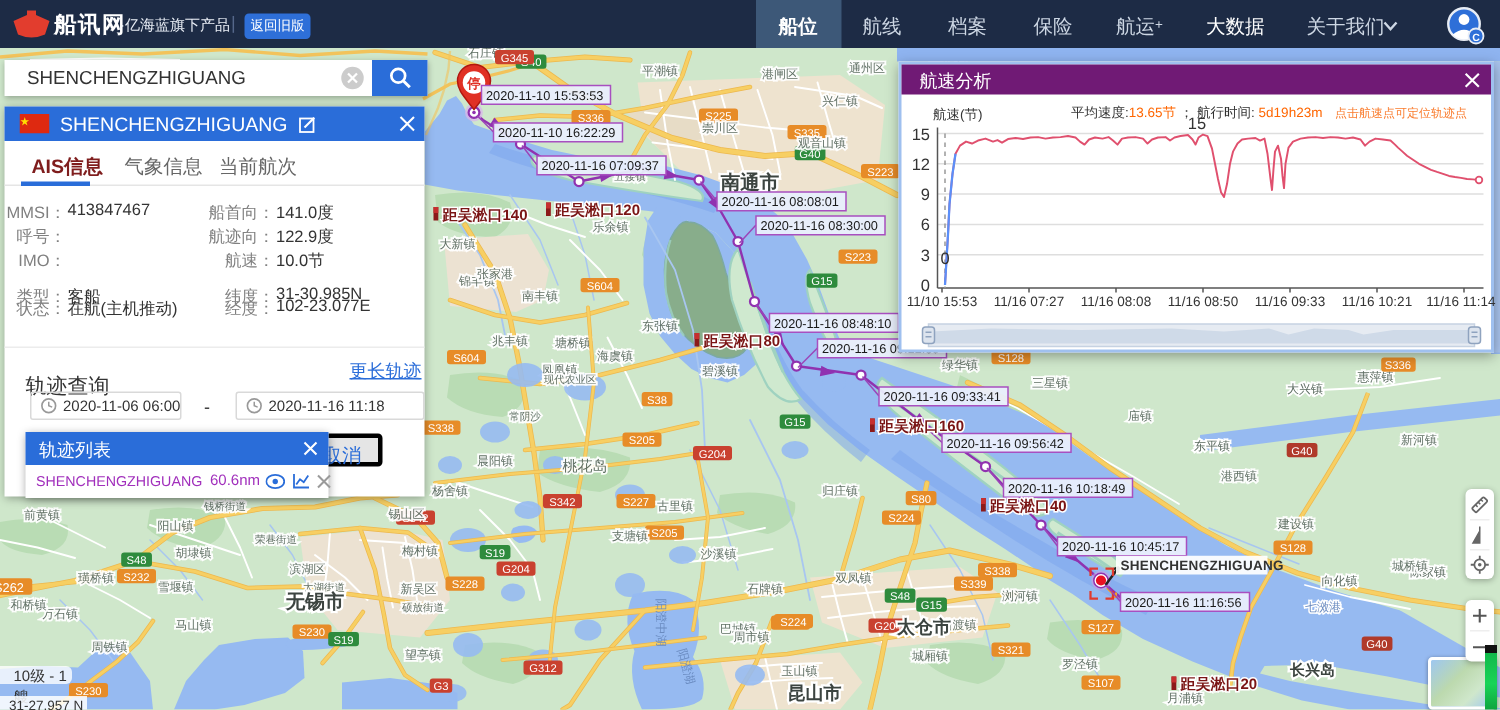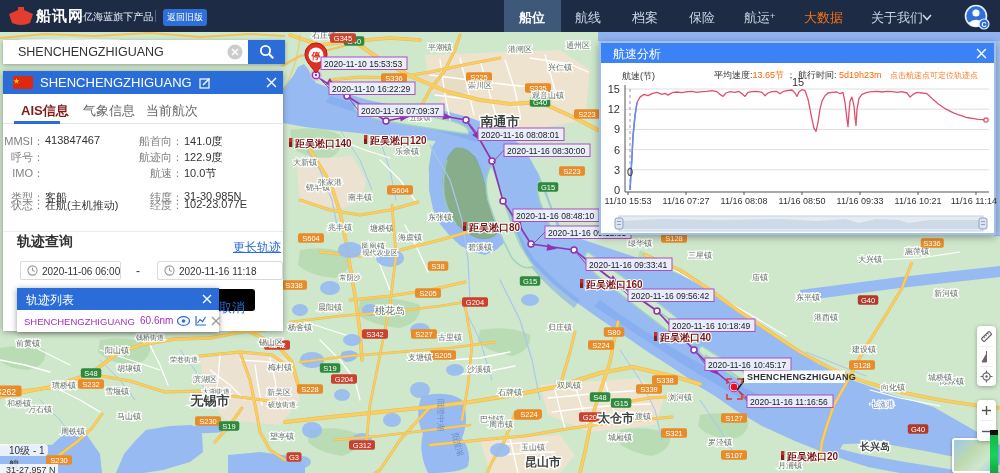--- a/index.html
+++ b/index.html
@@ -593,21 +593,21 @@
 <span style="position:absolute;left:36px;top:7px;color:#fff;font-size:15px;font-weight:bold;letter-spacing:1px">船讯网</span>
 <span style="position:absolute;left:80px;top:10px;color:#e8edf5;font-size:10px;letter-spacing:0">·亿海蓝旗下产品</span>
 <span style="position:absolute;left:154px;top:8px;color:#55678a;font-size:12px">|</span>
 <span style="position:absolute;left:163px;top:9px;background:#2e6fd8;color:#fff;font-size:9px;padding:2px 4px;border-radius:3px;white-space:nowrap">返回旧版</span>
 <div style="position:absolute;left:504px;top:0;width:57px;height:32px;background:#3d5878"></div>
 <span style="position:absolute;left:519px;top:9px;color:#fff;font-size:13px;font-weight:bold">船位</span>
 <span style="position:absolute;left:575px;top:9px;color:#cdd7e4;font-size:13px">航线</span>
 <span style="position:absolute;left:632px;top:9px;color:#cdd7e4;font-size:13px">档案</span>
 <span style="position:absolute;left:689px;top:9px;color:#cdd7e4;font-size:13px">保险</span>
 <span style="position:absolute;left:744px;top:9px;color:#cdd7e4;font-size:13px">航运<span style="font-size:9px;vertical-align:3px">+</span></span>
-<span style="position:absolute;left:804px;top:9px;color:#f97316;font-size:13px">大数据</span>
+<span style="position:absolute;left:804px;top:9px;color:#ffffff;font-size:13px">大数据</span>
 <span style="position:absolute;left:871px;top:9px;color:#cdd7e4;font-size:13px">关于我们</span>
 <svg width="10" height="7" viewBox="0 0 10 7" style="position:absolute;left:922px;top:14px">
       <path d="M1 1 L5 5.5 L9 1" stroke="#cdd7e4" stroke-width="1.6" fill="none"></path>
     </svg>
 <svg width="26" height="26" viewBox="0 0 26 26" style="position:absolute;left:964px;top:4px">
 <circle cx="12" cy="12" r="10.5" fill="#2e6fd8" stroke="#e8edf5" stroke-width="1.6"></circle>
 <circle cx="12" cy="9" r="3.6" fill="#fff"></circle>
 <path d="M4.5 19 Q12 12.5 19.5 19 A10.5 10.5 0 0 1 4.5 19Z" fill="#fff"></path>
 <circle cx="20" cy="20" r="5" fill="#2e6fd8" stroke="#e8edf5" stroke-width="1.2"></circle>
 <text x="20" y="23" font-size="7" fill="#fff" text-anchor="middle" font-weight="bold">C</text>
@@ -672,38 +672,38 @@
       <span style="position:absolute;right:100px;color:#808080">纬度：</span>
       <span style="position:absolute;left:181px;color:#333">31-30.985N</span>
     </div>
     <div style="position:absolute;left:0;top:127px;width:280px;height:16px;font-size:11px;white-space:nowrap">
       <span style="position:absolute;right:239px;color:#808080">状态：</span>
       <span style="position:absolute;left:42px;color:#333">在航(主机推动)</span>
       <span style="position:absolute;right:100px;color:#808080">经度：</span>
       <span style="position:absolute;left:181px;color:#333">102-23.077E</span>
     </div>
     <div style="position:absolute;left:0;top:160px;width:280px;height:1px;background:#ececec"></div>
-<span style="position:absolute;left:14px;top:162px;font-size:14px;color:#333;font-weight:bold">轨迹查询</span>
+<span style="position:absolute;left:14px;top:178px;font-size:14px;color:#333;font-weight:normal">轨迹查询</span>
 <span style="position:absolute;left:230px;top:168px;font-size:12px;color:#2a6dd9;text-decoration:underline;white-space:nowrap">更长轨迹</span>
 <div style="position:absolute;left:17px;top:190px;width:101px;height:19px;border:1px solid #d9d9d9;border-radius:2px">
 <svg width="11" height="11" viewBox="0 0 12 12" style="position:absolute;left:6px;top:3px">
         <circle cx="6" cy="6" r="5" fill="none" stroke="#999" stroke-width="1.2"></circle>
         <path d="M6 3 L6 6 L8.5 7" stroke="#999" stroke-width="1.1" fill="none"></path>
       </svg>
 <span style="position:absolute;left:21px;top:4px;font-size:10px;color:#333;white-space:nowrap">2020-11-06 06:00</span>
 </div>
 <span style="position:absolute;left:133px;top:193px;font-size:12px;color:#333">-</span>
 <div style="position:absolute;left:154px;top:190px;width:126px;height:19px;border:1px solid #d9d9d9;border-radius:2px">
 <svg width="11" height="11" viewBox="0 0 12 12" style="position:absolute;left:6px;top:3px">
         <circle cx="6" cy="6" r="5" fill="none" stroke="#999" stroke-width="1.2"></circle>
         <path d="M6 3 L6 6 L8.5 7" stroke="#999" stroke-width="1.1" fill="none"></path>
       </svg>
 <span style="position:absolute;left:21px;top:4px;font-size:10px;color:#333;white-space:nowrap">2020-11-16 11:18</span>
 </div>
-<div style="position:absolute;left:183px;top:218px;width:69px;height:22px;border:7px solid #000000;border-radius:3px;background:#000000">
+<div style="position:absolute;left:183px;top:218px;width:69px;height:22px;border:3px solid #000000;border-radius:3px;background:#e5e5e5">
 <span style="position:absolute;left:26px;top:3px;font-size:13px;color:#2a6dd9">取消</span>
 </div>
 </div>
 
 <div style="position:absolute;left:17px;top:288px;width:202px;height:44px;background:#fff;box-shadow:0 1px 6px rgba(0,0,0,.4);z-index:18">
 <div style="position:absolute;left:0;top:0;width:202px;height:22px;background:#2a6dd9">
 <span style="position:absolute;left:9px;top:4px;color:#fff;font-size:12px">轨迹列表</span>
 <svg width="10" height="10" viewBox="0 0 10 10" style="position:absolute;left:185px;top:6px">
         <path d="M1 1 L9 9 M9 1 L1 9" stroke="#fff" stroke-width="1.4"></path>
       </svg>
@@ -719,21 +719,21 @@
       <path d="M2.5 8 L5 4.5 L7.5 6.5 L10.5 2" stroke="#2a6dd9" stroke-width="1.2" fill="none"></path>
     </svg>
 <svg width="10" height="10" viewBox="0 0 10 10" style="position:absolute;left:194px;top:28px">
       <path d="M1 1 L9 9 M9 1 L1 9" stroke="#9a9a9a" stroke-width="1.4"></path>
     </svg>
 </div>
 
 <div style="position:absolute;left:598px;top:32px;width:402px;height:9px;background:#8fb4f0;z-index:9"></div>
 <div style="position:absolute;left:996px;top:41px;width:4px;height:194px;background:#a9c4ee;z-index:9"></div>
 <div style="position:absolute;left:599px;top:41px;width:397px;height:194px;background:#fff;border:2px solid #9fc0ef;box-shadow:0 2px 8px rgba(0,0,0,.35);z-index:10">
-<div style="position:absolute;left:0;top:0;width:393px;height:20px;background:#3b82f6">
+<div style="position:absolute;left:0;top:0;width:393px;height:20px;background:#701a75">
 <span style="position:absolute;left:12px;top:3px;color:#fff;font-size:12px">航速分析</span>
 <svg width="11" height="11" viewBox="0 0 10 10" style="position:absolute;left:375px;top:5px">
         <path d="M1 1 L9 9 M9 1 L1 9" stroke="#fff" stroke-width="1.3"></path>
       </svg>
 </div>
 <svg width="397" height="172" viewBox="0 0 397 172" style="position:absolute;left:0;top:20px;overflow:visible">
 <text x="21" y="16" font-size="9" fill="#333">航速(节)</text>
 <text x="113" y="15" font-size="9" fill="#333">平均速度:<tspan fill="#ff6600">13.65节</tspan> ； 航行时间: <tspan fill="#ff6600">5d19h23m</tspan></text>
 <text x="377" y="15" font-size="8" fill="#fa7b2c" text-anchor="end">点击航速点可定位轨迹点</text>
 <line x1="24" y1="26" x2="388" y2="26" stroke="#dedede" stroke-width="1"></line>

